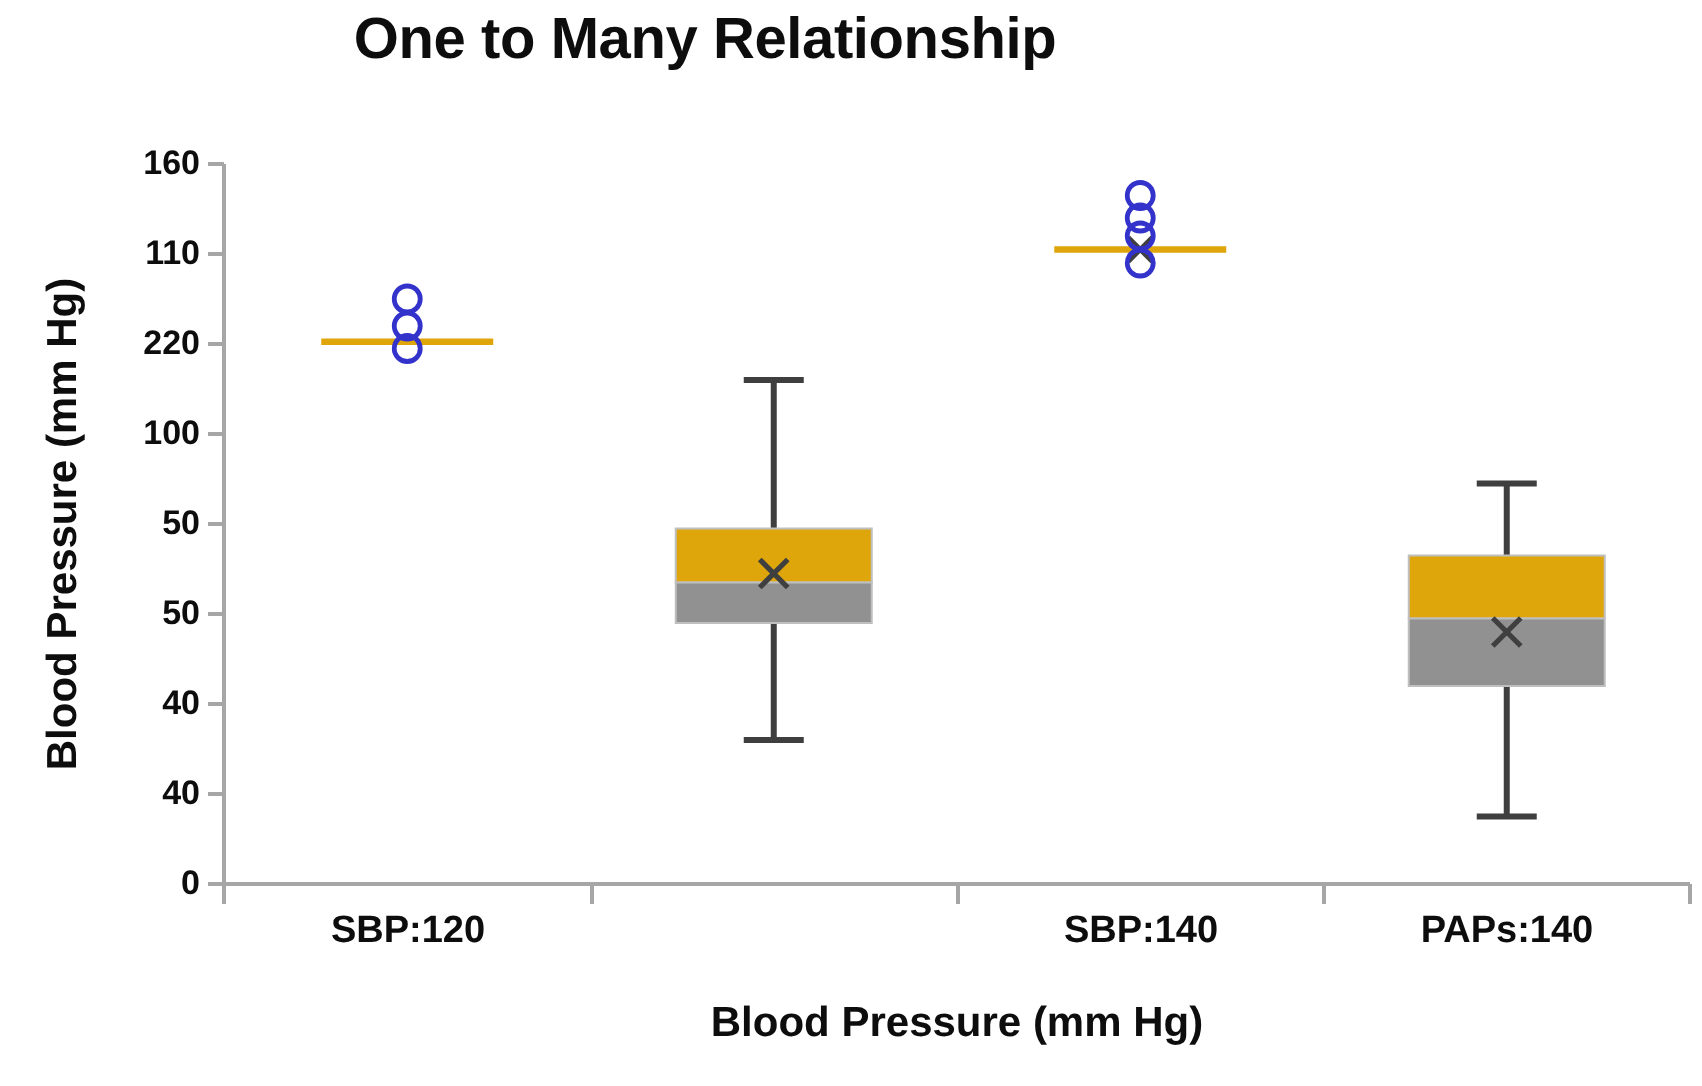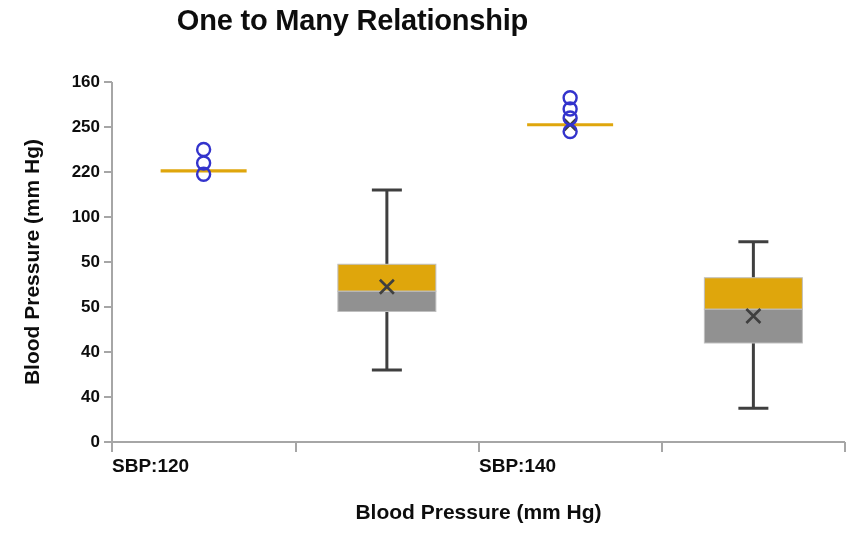--- a/index.html
+++ b/index.html
@@ -68,39 +68,39 @@
     top: 0;
     width: 62px;
     height: 543px;
   }
   .cat-label {
     position: absolute;
     top: 455px;
     font-size: 19px;
     font-weight: bold;
     color: #0d0d0d;
-    text-align: left;
+    text-align: center;
   }
   svg.plot {
     position: absolute;
     left: 0; top: 0;
   }
 </style>
 </head>
 <body>
 
 <div id="chart-root">
 
   <div class="chart-title">One to Many Relationship</div>
 
   <div class="y-axis-title">Blood Pressure (mm Hg)</div>
 
   <div class="y-tick-wrap">
     <div class="y-tick-label" style="top:82px">160</div>
-    <div class="y-tick-label" style="top:127px">250</div>
+    <div class="y-tick-label" style="top:127px">110</div>
     <div class="y-tick-label" style="top:172px">220</div>
     <div class="y-tick-label" style="top:217px">100</div>
     <div class="y-tick-label" style="top:262px">50</div>
     <div class="y-tick-label" style="top:307px">50</div>
     <div class="y-tick-label" style="top:352px">40</div>
     <div class="y-tick-label" style="top:397px">40</div>
     <div class="y-tick-label" style="top:442px">0</div>
   </div>
 
   <svg class="plot" width="851" height="543">
@@ -153,16 +153,17 @@
           <line x1="738.375" y1="408.25" x2="768.375" y2="408.25" stroke="#3F3F3F" stroke-width="3"></line>
           <rect x="704.375" y="277.75" width="98" height="31.5" fill="#DFA60C" stroke="#BFBFBF" stroke-width="1"></rect>
           <rect x="704.375" y="309.25" width="98" height="33.75" fill="#919191" stroke="#BFBFBF" stroke-width="1"></rect>
           <path d="M746.375,309 L760.375,323 M760.375,309 L746.375,323" stroke="#3F3F3F" stroke-width="2.6" fill="none"></path>
         </g>
       </g>
   </svg>
 
   <div class="cat-label" style="left:112px; width:184px;">SBP:120</div>
   <div class="cat-label" style="left:479px; width:183px;">SBP:140</div>
+  <div class="cat-label" style="left:662px; width:183px;">PAPs:140</div>
 
   <div class="x-axis-title">Blood Pressure (mm Hg)</div>
 
 </div>
 
 </body></html>

